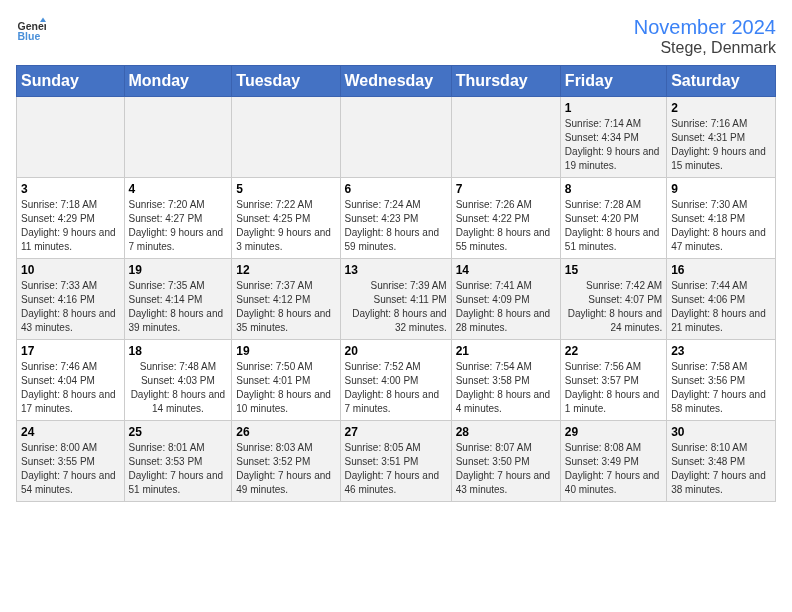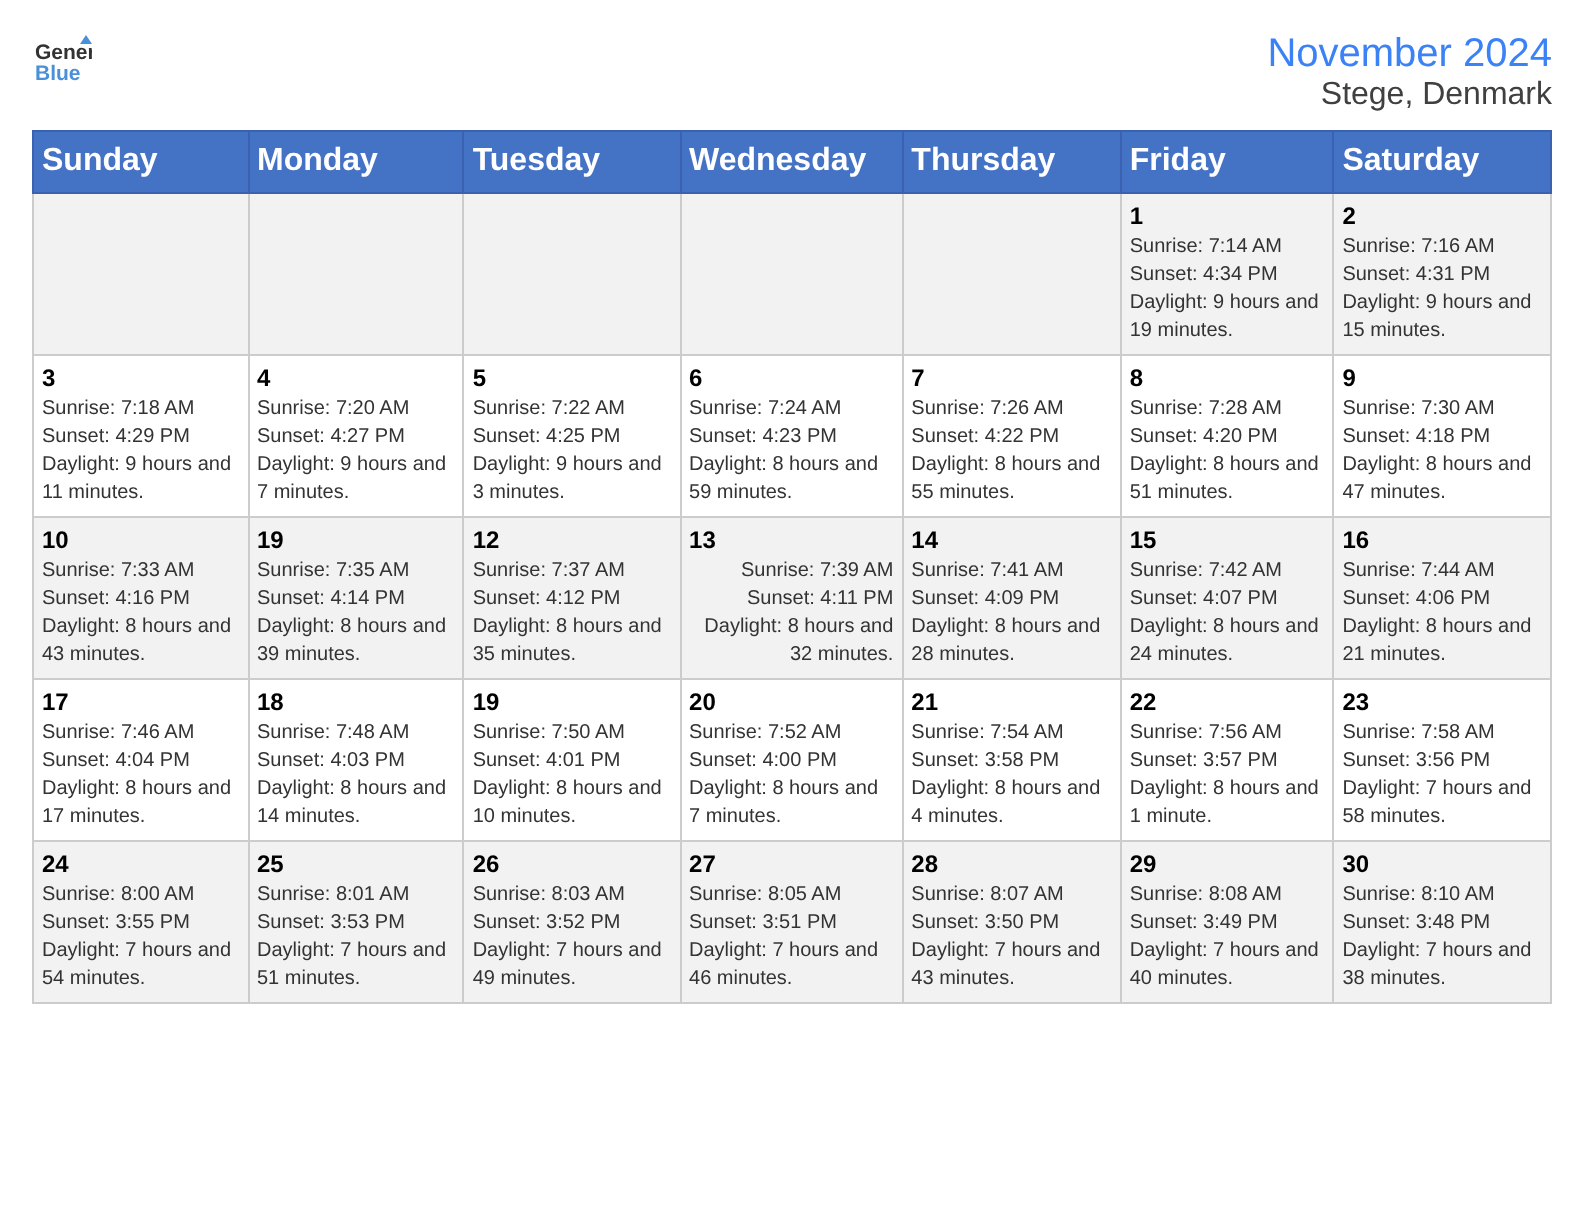--- a/index.html
+++ b/index.html
@@ -198,41 +198,41 @@
 Daylight: 8 hours and 32 minutes.</div>
         </td>
         <td>
           <span class="day-number">14</span>
           <div class="day-info" style="white-space: pre-line;">Sunrise: 7:41 AM
 Sunset: 4:09 PM
 Daylight: 8 hours and 28 minutes.</div>
         </td>
         <td>
           <span class="day-number">15</span>
-          <div class="day-info" style="white-space: pre-line;">Sunrise: 7:42 AM
+          <div class="day-info" style="white-space: pre-line; text-align: right;">Sunrise: 7:42 AM
 Sunset: 4:07 PM
 Daylight: 8 hours and 24 minutes.</div>
         </td>
         <td>
           <span class="day-number">16</span>
           <div class="day-info" style="white-space: pre-line;">Sunrise: 7:44 AM
 Sunset: 4:06 PM
 Daylight: 8 hours and 21 minutes.</div>
         </td>
       </tr>
       <tr>
         <td>
           <span class="day-number">17</span>
           <div class="day-info" style="white-space: pre-line;">Sunrise: 7:46 AM
 Sunset: 4:04 PM
 Daylight: 8 hours and 17 minutes.</div>
         </td>
         <td>
           <span class="day-number">18</span>
-          <div class="day-info" style="white-space: pre-line;">Sunrise: 7:48 AM
+          <div class="day-info" style="white-space: pre-line; text-align: center;">Sunrise: 7:48 AM
 Sunset: 4:03 PM
 Daylight: 8 hours and 14 minutes.</div>
         </td>
         <td>
           <span class="day-number">19</span>
           <div class="day-info" style="white-space: pre-line;">Sunrise: 7:50 AM
 Sunset: 4:01 PM
 Daylight: 8 hours and 10 minutes.</div>
         </td>
         <td>

